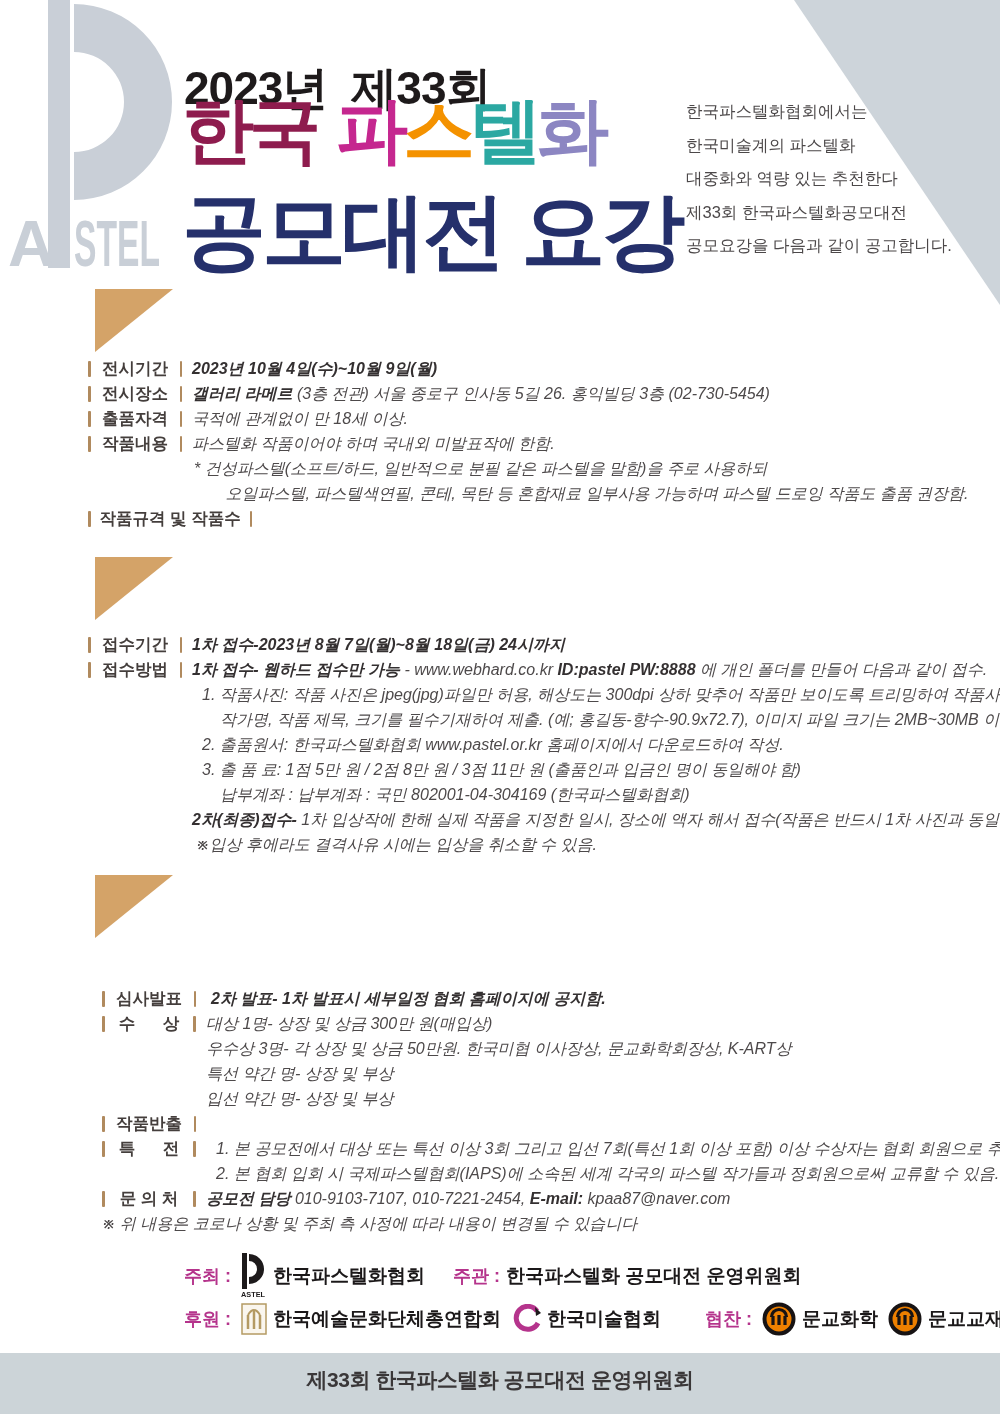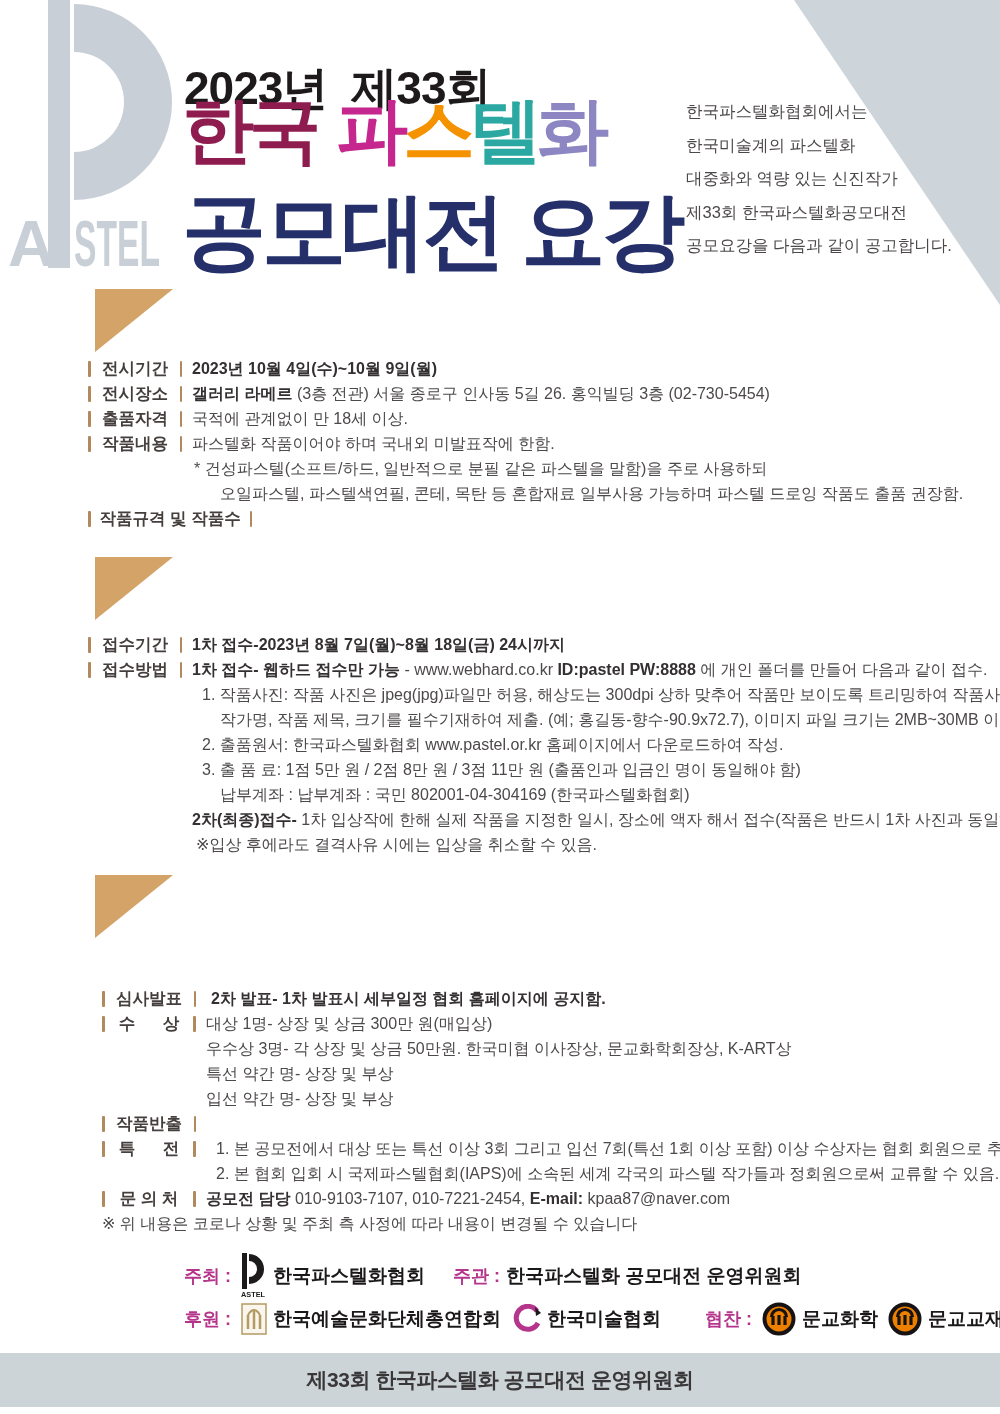--- a/index.html
+++ b/index.html
@@ -48,34 +48,34 @@
   .section{position:absolute;left:88px;width:900px;}
   .row{display:flex;align-items:flex-start;}
   .row-label{
     flex-shrink:0;min-width:94px;display:inline-flex;justify-content:space-between;
     align-items:center;gap:9px;height:25px;
   }
   .row-label b{font-weight:700;font-size:16.5px;color:var(--label);white-space:pre;}
   .vbar{display:inline-block;width:2.5px;height:16px;background:var(--bar);border-radius:1px;flex-shrink:0;}
   .row-content{flex:1;padding-left:10px;}
   .row.plain .row-content{padding-left:0;}
-  .cline{font-size:16px;color:var(--body);line-height:25px;white-space:nowrap;}
+  .cline{font-size:16px;color:var(--body);line-height:25px;white-space:nowrap;font-style:italic;}
   .cline .bseg{font-weight:700;color:#343031;}
   
   .org-row{
     position:absolute;left:184px;display:flex;align-items:center;white-space:nowrap;
   }
   .org-label{font-size:18px;font-weight:700;color:var(--magenta);}
   .org-name{font-size:19px;font-weight:800;color:#1b1819;margin-left:6px;}
   .org-logo{margin-left:10px;flex-shrink:0;}
   .gap-lg{margin-left:28px;}
   .gap-xl{margin-left:44px;}
   
   .footer{
-    left:0;top:1353px;width:1000px;height:54px;background:var(--footerbg);
+    left:0;top:1353px;width:1000px;height:61px;background:var(--footerbg);
     display:flex;justify-content:center;align-items:flex-start;padding-top:13px;
   }
   .footer-text{font-size:21px;font-weight:700;color:#3a3738;letter-spacing:-0.5px;}
 </style>
 </head>
 <body>
 
 <div class="page">
 
   <svg class="abs" style="left:8px;top:0;" width="230" height="300" viewBox="0 0 230 300">
@@ -91,21 +91,21 @@
 
   <div class="abs year-line">
     <span class="yr">2023년</span><span class="ed">제33회</span>
   </div>
   <div class="abs title1"><span style="color: rgb(142, 28, 78);">한</span><span style="color: rgb(142, 28, 78);">국</span><span class="gap" style="color: rgb(197, 39, 143);">파</span><span style="color: rgb(244, 146, 0);">스</span><span style="color: rgb(43, 168, 162);">텔</span><span style="color: rgb(140, 134, 194);">화</span></div>
   <div class="abs title2">공모대전 요강</div>
 
   <div class="abs intro">
       <div>한국파스텔화협회에서는</div>
       <div>한국미술계의 파스텔화</div>
-      <div>대중화와 역량 있는 신진작가</div>
+      <div>대중화와 역량 있는 추천한다</div>
       <div>제33회 한국파스텔화공모대전</div>
       <div>공모요강을 다음과 같이 공고합니다.</div>
     </div>
 
   <div class="abs tri" style="left:95px;top:289px;"></div>
   <div class="abs tri" style="left:95px;top:557px;"></div>
   <div class="abs tri" style="left:95px;top:875px;"></div>
 
   <div class="section" style="top:356px;">
       <div class="row">
@@ -140,21 +140,21 @@
       </div>
       <div class="row">
         <span class="row-label">
           <span class="vbar"></span>
           <b>작품내용</b>
           <span class="vbar"></span>
         </span>
         <div class="row-content">
           <div class="cline"><span>파스텔화 작품이어야 하며 국내외 미발표작에 한함.</span></div>
           <div class="cline" style="margin-left: 2px;"><span>* 건성파스텔(소프트/하드, 일반적으로 분필 같은 파스텔을 말함)을 주로 사용하되</span></div>
-          <div class="cline" style="margin-left: 28px;"><span>오일파스텔, 파스텔색연필, 콘테, 목탄 등 혼합재료 일부사용 가능하며 파스텔 드로잉 작품도 출품 권장함.</span></div>
+          <div class="cline" style="margin-left: 14px; text-align: center;"><span>오일파스텔, 파스텔색연필, 콘테, 목탄 등 혼합재료 일부사용 가능하며 파스텔 드로잉 작품도 출품 권장함.</span></div>
         </div>
       </div>
       <div class="row">
         <span class="row-label">
           <span class="vbar"></span>
           <b>작품규격 및 작품수</b>
           <span class="vbar"></span>
         </span>
       </div>
     </div>

